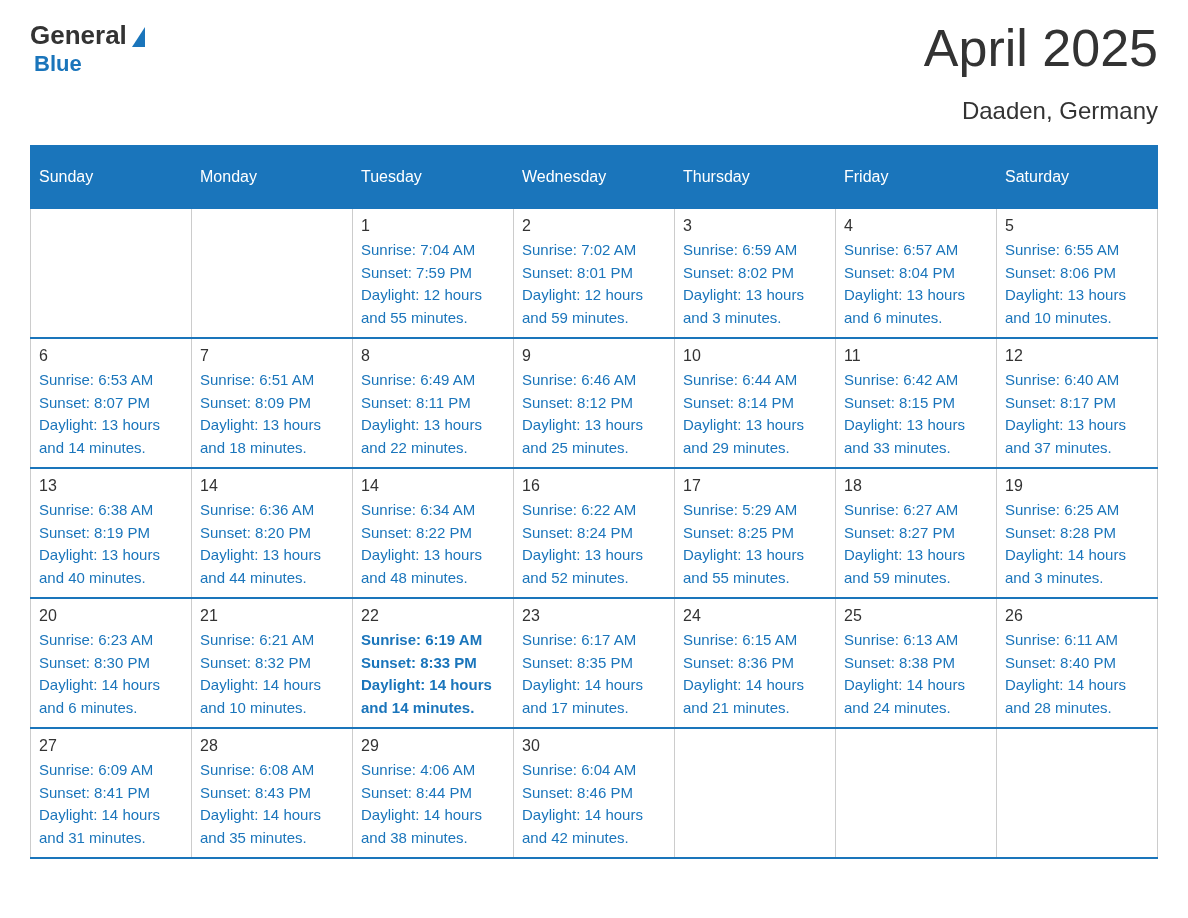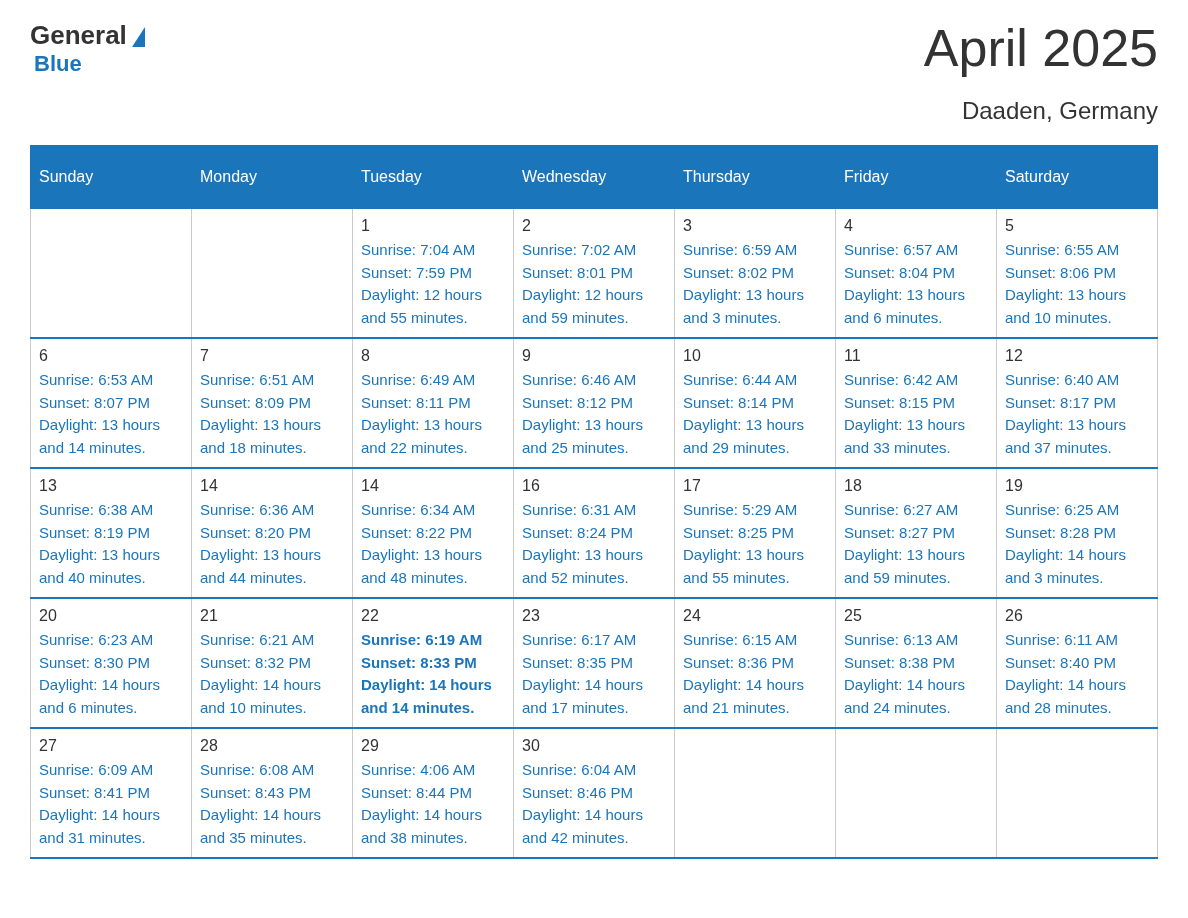--- a/index.html
+++ b/index.html
@@ -235,21 +235,21 @@
         </td>
         <td>
           <div class="day-number">14</div>
           <div class="day-info" style="white-space: pre-line;">Sunrise: 6:34 AM
 Sunset: 8:22 PM
 Daylight: 13 hours
 and 48 minutes.</div>
         </td>
         <td>
           <div class="day-number">16</div>
-          <div class="day-info" style="white-space: pre-line;">Sunrise: 6:31 AM
+          <div class="day-info" style="white-space: pre-line;">Sunrise: 6:22 AM
 Sunset: 8:24 PM
 Daylight: 13 hours
 and 52 minutes.</div>
         </td>
         <td>
           <div class="day-number">17</div>
           <div class="day-info" style="white-space: pre-line;">Sunrise: 5:29 AM
 Sunset: 8:25 PM
 Daylight: 13 hours
 and 55 minutes.</div>

